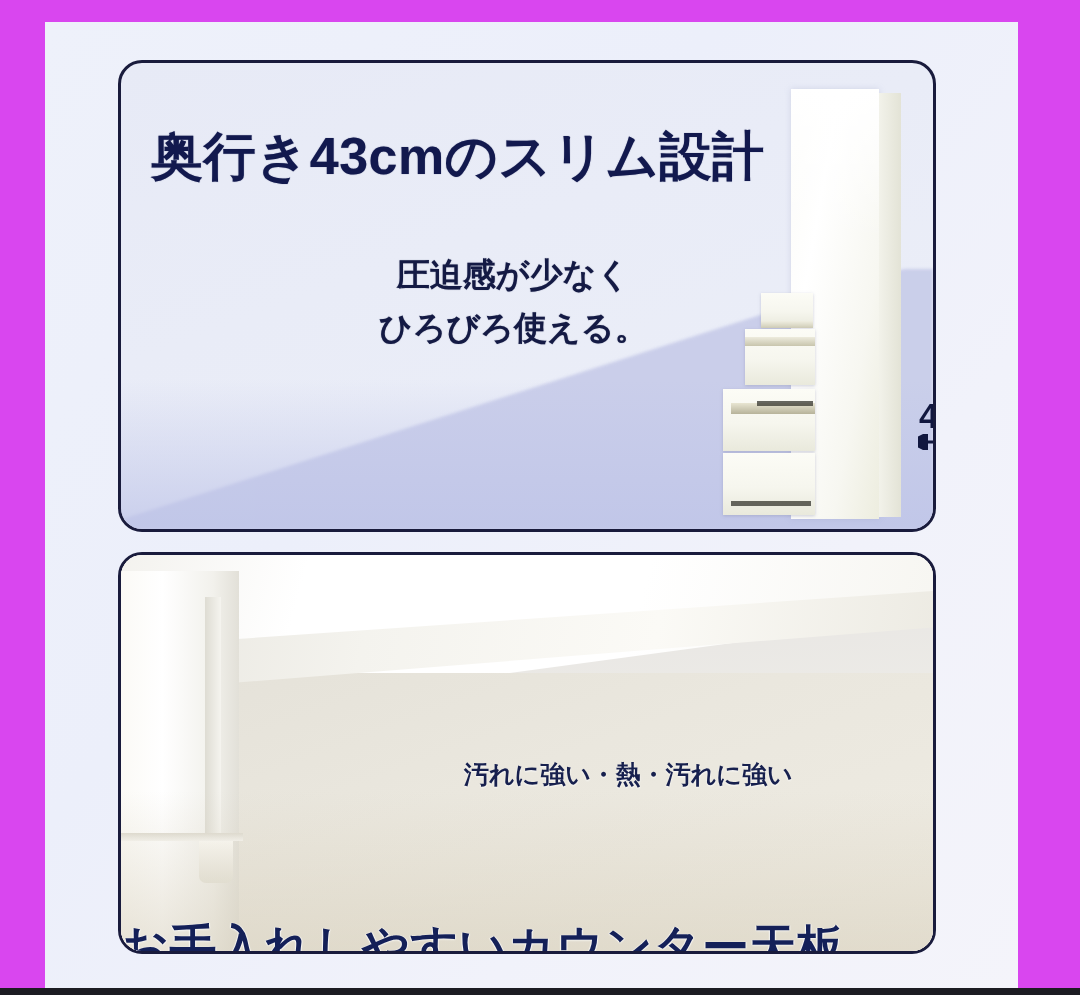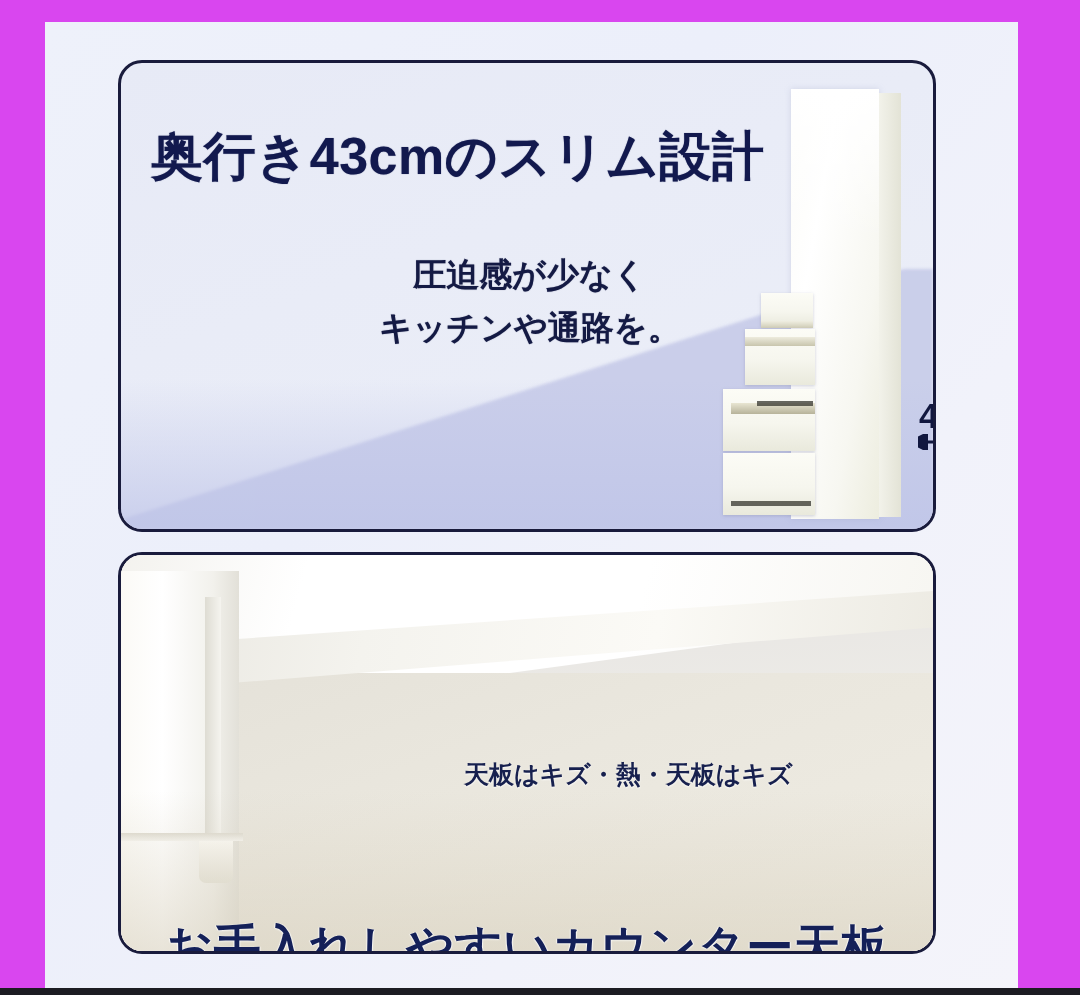--- a/index.html
+++ b/index.html
@@ -266,21 +266,20 @@
     color: #17204e;
     white-space: nowrap;
     text-shadow: 0 1px 2px rgba(255,255,255,.85);
   }
 
   .counter-title {
     position: absolute;
     left: 0;
     right: 0;
     top: 322px;
-    text-align: center;
     font-size: 47px;
     font-weight: 700;
     letter-spacing: .5px;
     color: #142058;
     white-space: nowrap;
     text-shadow:
        1px 0 1px rgba(255,255,255,.7),
       -1px 0 1px rgba(255,255,255,.7),
        0 1px 2px rgba(255,255,255,.6);
   }
@@ -294,21 +293,21 @@
 
   <section class="card" id="card-slim">
 
     <div id="slim-shadow"></div>
     <div id="slim-shadow-soft"></div>
 
     <h1 class="slim-title">奥行き43cmのスリム設計</h1>
 
     <div class="slim-body">
       <div>圧迫感が少なく</div>
-      <div>キッチンや通路を。</div>
+      <div>ひろびろ使える。</div>
     </div>
 
     <div id="product">
       <div id="cab-body"></div>
       <div id="cab-top-hl"></div>
       <div id="cab-side"></div>
 
       <div class="drawer" id="dr1"></div>
       <div class="drawer-face" id="dr1-lip"></div>
       <div class="drawer" id="dr2"></div>
@@ -344,21 +343,21 @@
       <div id="ctr-gap"></div>
       <div id="ctr-edge"></div>
       <div id="ctr-post"></div>
       <div id="ctr-post-groove"></div>
       <div id="ctr-seam"></div>
       <div id="ctr-handle"></div>
       <div id="photo-vignette"></div>
     </div>
 
     <div class="counter-note">
-      <div>天板はキズ・熱・天板はキズ</div>
+      <div>汚れに強い・熱・汚れに強い</div>
     </div>
 
     <h2 class="counter-title">お手入れしやすいカウンター天板</h2>
 
   </section>
 
   <div id="bottom-rule"></div>
 
 </div>
 

